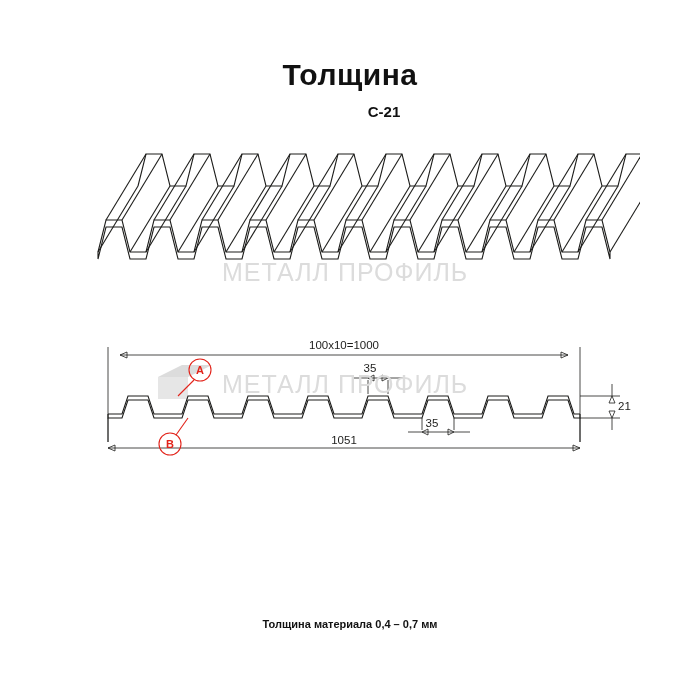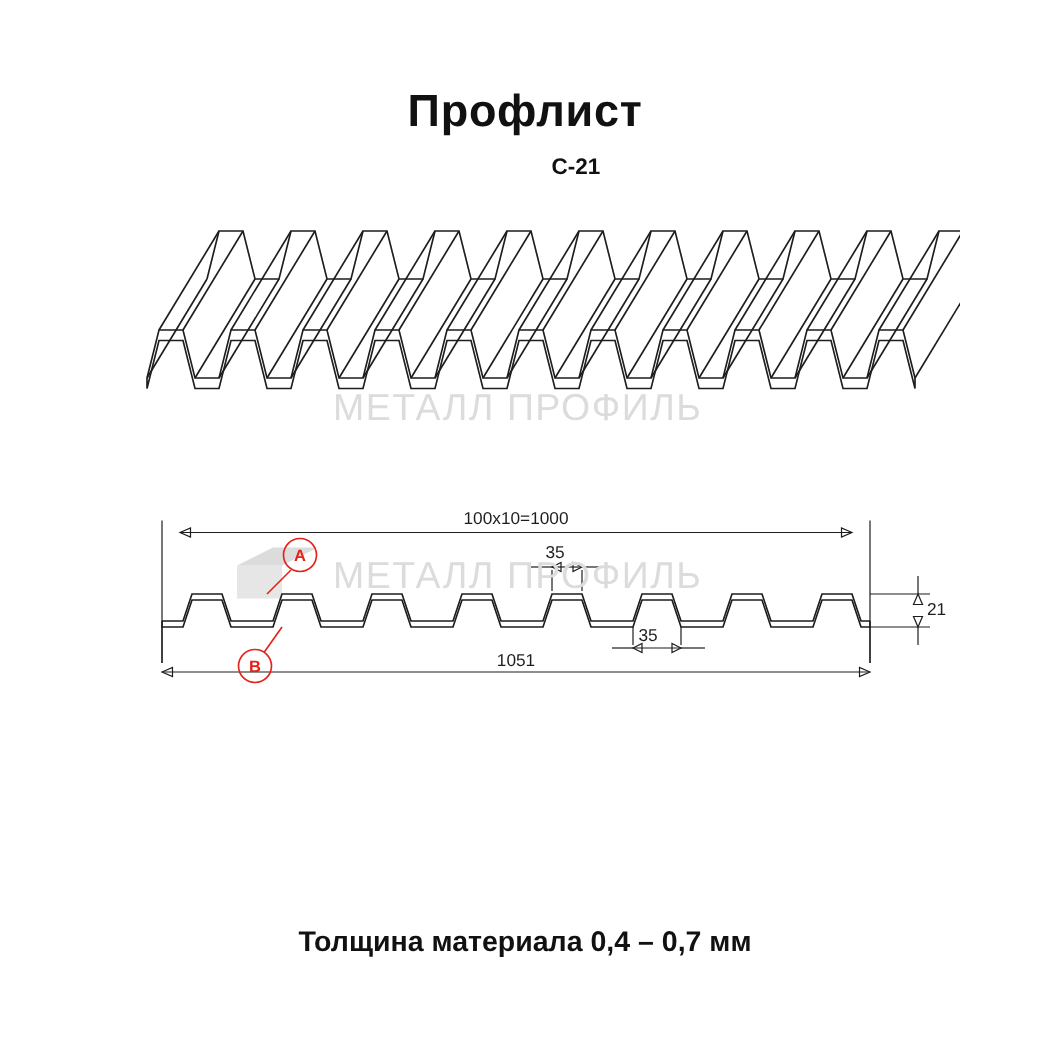--- a/index.html
+++ b/index.html
@@ -41,21 +41,21 @@
     font-weight: bold;
     color: #111111;
     margin-left: 34px;
   }
   .footer-note {
     position: absolute;
     top: 618px;
     left: 0;
     width: 700px;
     text-align: center;
-    font-size: 19px;
+    font-size: 11px;
     font-weight: bold;
     color: #111111;
   }
   .iso-wrap {
     position: absolute;
     top: 140px;
     left: 60px;
     width: 580px;
     height: 160px;
   }
@@ -90,21 +90,21 @@
   .red { fill: none; stroke: #e2231a; stroke-width: 1.1; }
   .red-txt { fill: #e2231a; font-family: "Liberation Sans", sans-serif; font-size: 11px; font-weight: bold; }
   .dimtxt { fill: #1d1d1b; font-family: "Liberation Sans", sans-serif; font-size: 11.5px; }
   .wm-svg { fill: #dcdcdc; }
 </style>
 </head>
 <body>
 
 <div class="page">
 
-  <div class="title">Профлист</div>
+  <div class="title">Толщина</div>
   <div class="subtitle">С-21</div>
 
   <div class="iso-wrap">
     <svg width="580" height="160" viewBox="0 0 580 160" aria-hidden="true">
       <g>
 
         <path class="ln" d="M 38 112
           L 46 80 L 62 80 L 70 112 L 86 112
           L 94 80 L 110 80 L 118 112 L 134 112
           L 142 80 L 158 80 L 166 112 L 182 112

